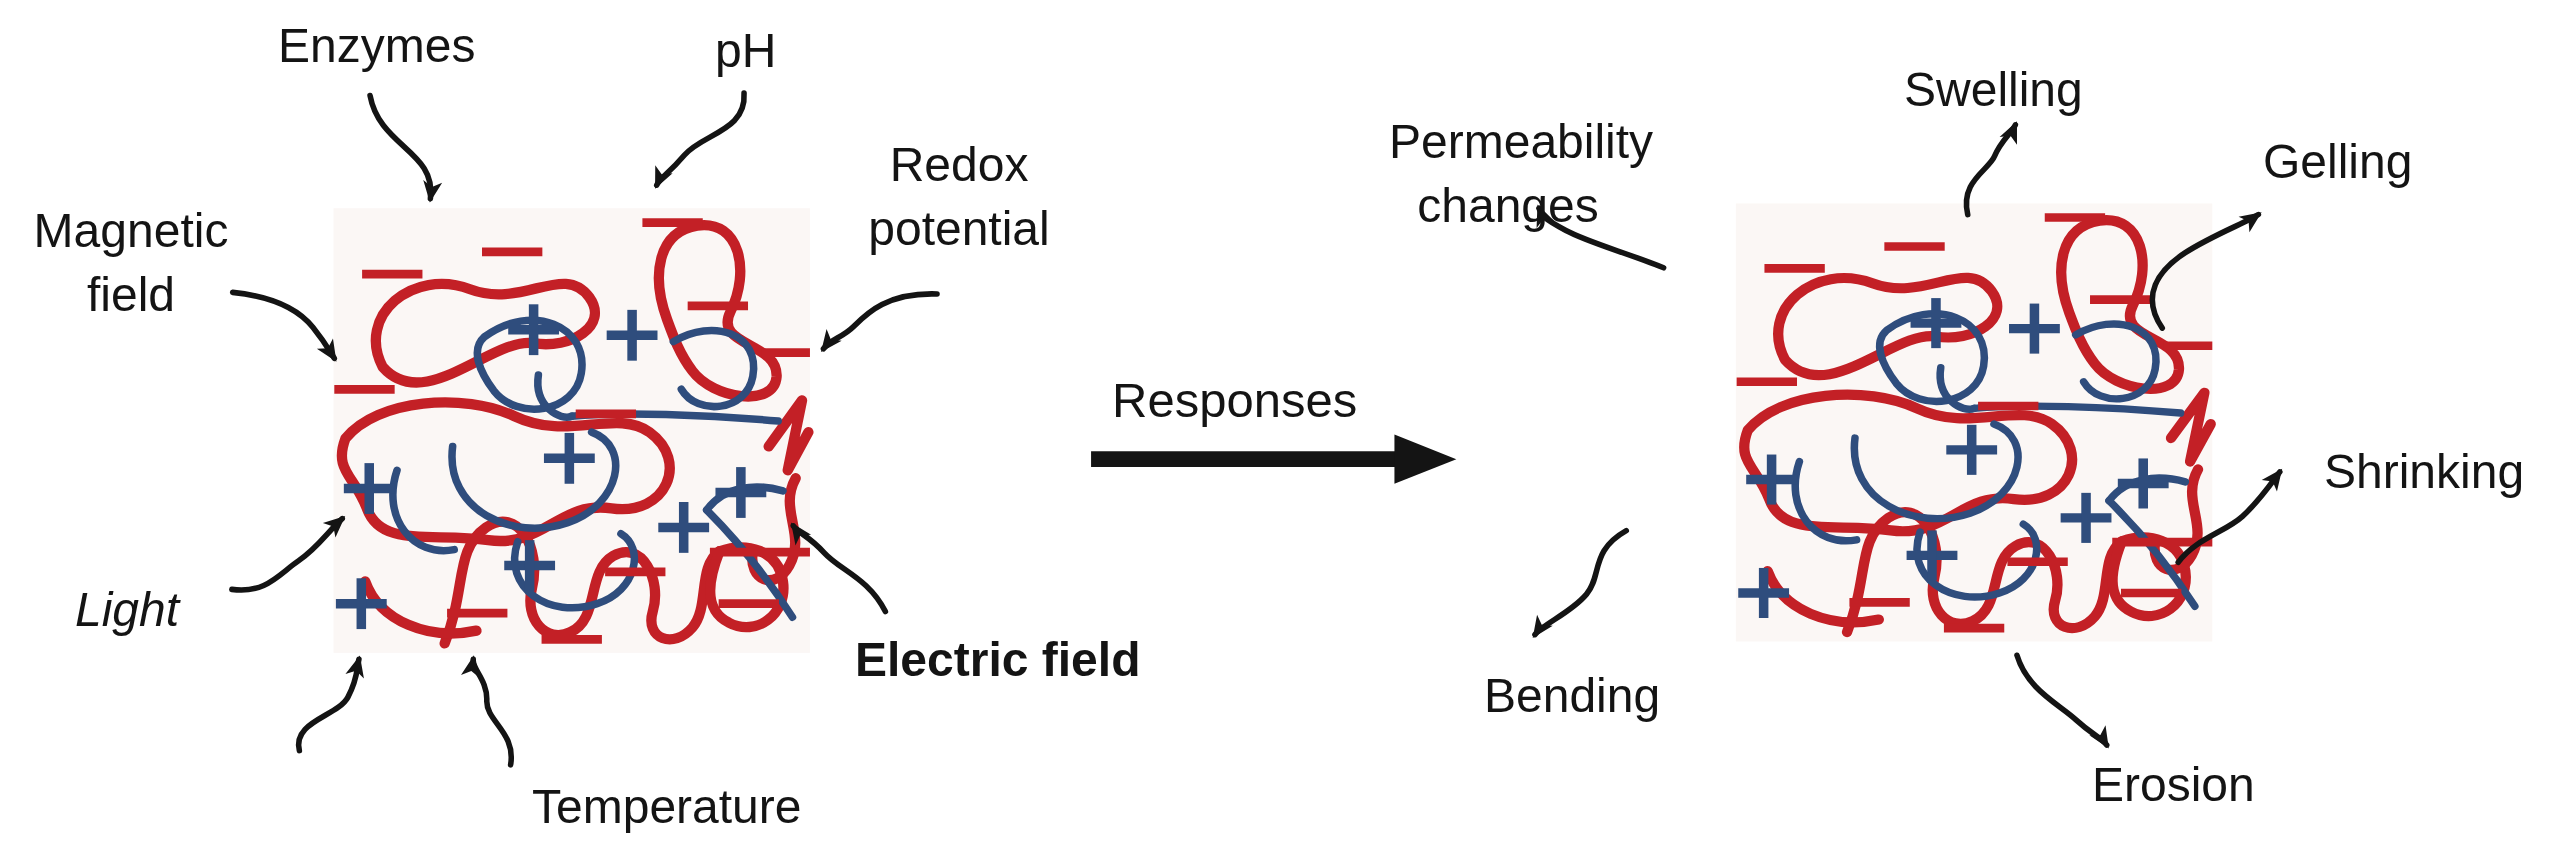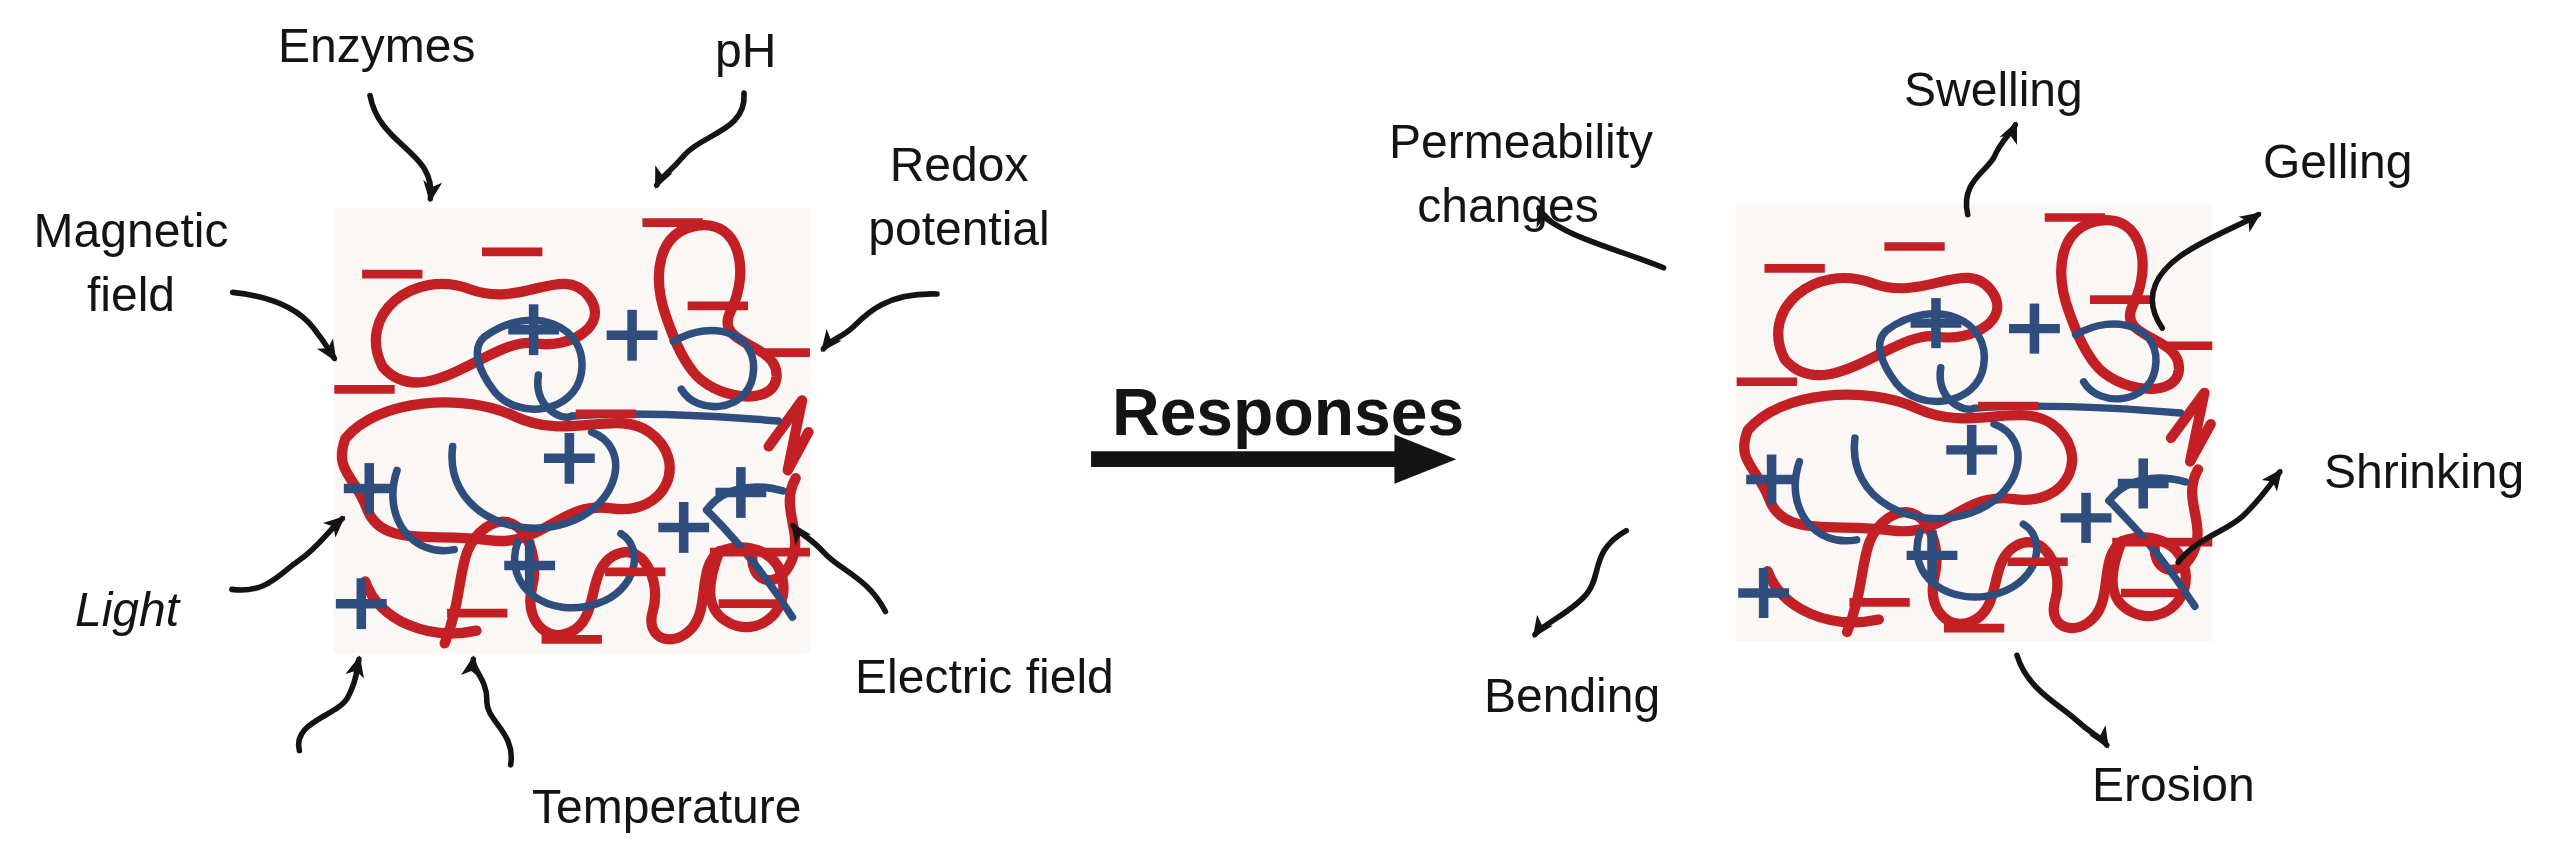--- a/index.html
+++ b/index.html
@@ -19,21 +19,21 @@
   }
   .layer{position:absolute;left:0;top:0;}
   .label{
     position:absolute;
     font-size:48px;
     line-height:1.34;
     color:var(--ink);
     white-space:pre-line;
   }
   .label.center{text-align:center;}
-  .label.bold{font-weight:700;font-size:66px;}
+  .label.bold{font-weight:400;font-size:49px;}
   .arrow{stroke:var(--ink);stroke-width:7;fill:none;stroke-linecap:round;}
   .chain-red{stroke:var(--chain_red);stroke-width:13;fill:none;stroke-linecap:round;stroke-linejoin:round;}
   .chain-blue{stroke:var(--chain_blue);stroke-width:9.5;fill:none;stroke-linecap:round;stroke-linejoin:round;}
   .plus{stroke:var(--chain_blue);stroke-width:12;stroke-linecap:butt;}
   .minus{stroke:var(--chain_red);stroke-width:11;stroke-linecap:butt;}
 </style>
 </head>
 <body>
 
 <div class="canvas">
@@ -144,21 +144,21 @@
   </svg>
 
   <div class="label" style="left:278px;top:14.3px;">Enzymes</div>
   <div class="label" style="left:715px;top:19px;">pH</div>
   <div class="label center" style="left:16px;top:199px;width:230px;">Magnetic
 field</div>
   <div class="label" style="left:75px;top:578px;font-style:italic;">Light</div>
   <div class="label" style="left:532px;top:775px;">Temperature</div>
   <div class="label center" style="left:840px;top:133px;width:238px;">Redox
 potential</div>
-  <div class="label" style="left:855px;top:645px;">Electric field</div>
+  <div class="label" style="left:855px;top:628px;font-weight:bold;">Electric field</div>
 
   <div class="label bold" style="left:1112px;top:368px;">Responses</div>
 
   <div class="label" style="left:1890px;top:58px;margin-left:14px;">Swelling</div>
   <div class="label" style="left:2263px;top:130px;">Gelling</div>
   <div class="label center" style="left:1389px;top:110px;width:238px;text-align:center;">Permeability
 changes</div>
   <div class="label" style="left:2324px;top:440px;">Shrinking</div>
   <div class="label" style="left:1454px;top:664px;margin-left:30px;">Bending</div>
   <div class="label" style="left:2092px;top:753px;">Erosion</div>

